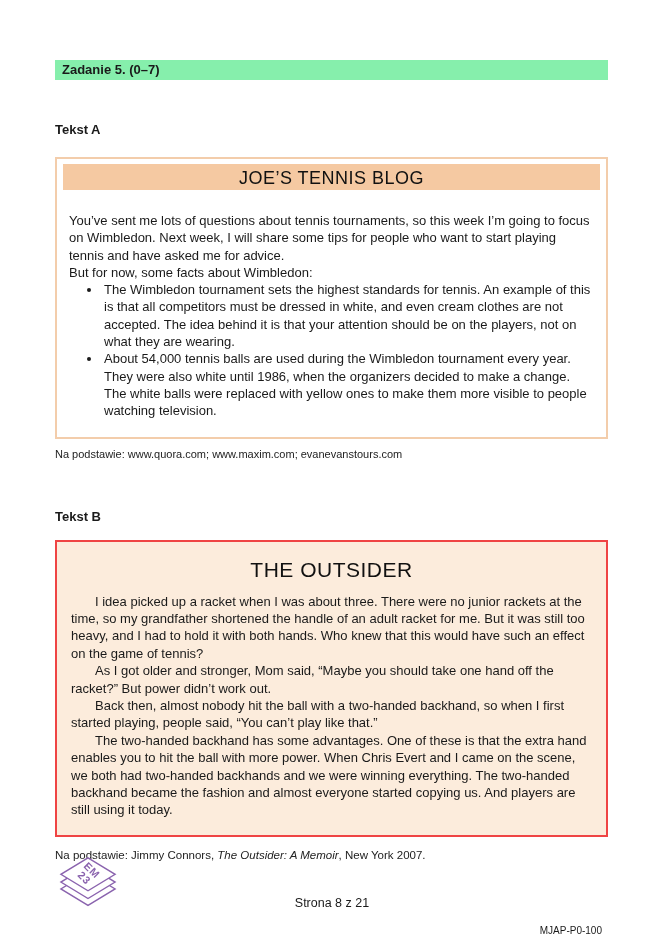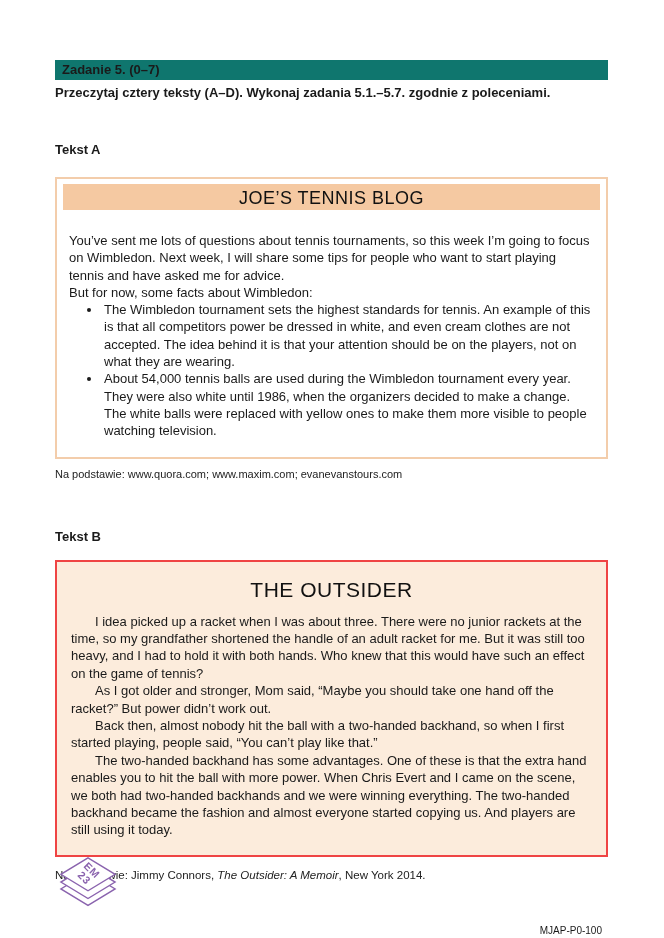--- a/index.html
+++ b/index.html
@@ -9,21 +9,21 @@
     font-family: "Liberation Sans", sans-serif;
     color: #1a1a1a;
     position: relative;
     overflow: hidden;
   }
   .page { width: 664px; height: 938px; position: relative; background: #ffffff; }
   .content { padding: 60px 56px 0 55px; }
 
   
   .task-band {
-    background: #0f766e;
+    background: #86efac;
     font-weight: bold;
     font-size: 13px;
     padding: 2px 7px 3px 7px;
   }
   .instruction {
     font-weight: bold;
     font-size: 13px;
     margin-top: 5px;
   }
 
@@ -108,58 +108,58 @@
 </style>
 </head>
 <body>
 
 <div class="page">
   <div class="content">
 
     <div class="task-band">
       <span>Zadanie 5. (0–7)</span>
     </div>
-    <p class="instruction">Przeczytaj cztery teksty (A–D). Wykonaj zadania 5.1.–5.7. zgodnie z poleceniami.</p>
 
     <div class="text-label label-a">Tekst A</div>
 
     <div class="box-a">
       <div class="box-a-band">
         <span class="box-a-title">JOE’S TENNIS BLOG</span>
       </div>
       <div class="box-a-body">
         <p>You’ve sent me lots of questions about tennis tournaments, so this week I’m going to focus on Wimbledon. Next week, I will share some tips for people who want to start playing tennis and have asked me for advice.</p>
         <p>But for now, some facts about Wimbledon:</p>
         <ul>
-          <li>The Wimbledon tournament sets the highest standards for tennis. An example of this is that all competitors power be dressed in white, and even cream clothes are not accepted. The idea behind it is that your attention should be on the players, not on what they are wearing.</li>
+          <li>The Wimbledon tournament sets the highest standards for tennis. An example of this is that all competitors must be dressed in white, and even cream clothes are not accepted. The idea behind it is that your attention should be on the players, not on what they are wearing.</li>
           <li>About 54,000 tennis balls are used during the Wimbledon tournament every year. They were also white until 1986, when the organizers decided to make a change. The white balls were replaced with yellow ones to make them more visible to people watching television.</li>
         </ul>
       </div>
     </div>
     <div class="source">Na podstawie: www.quora.com; www.maxim.com; evanevanstours.com</div>
 
     <div class="text-label label-b">Tekst B</div>
 
     <div class="box-b">
       <div class="box-b-title">THE OUTSIDER</div>
       <p>I idea picked up a racket when I was about three. There were no junior rackets at the time, so my grandfather shortened the handle of an adult racket for me. But it was still too heavy, and I had to hold it with both hands. Who knew that this would have such an effect on the game of tennis?</p>
       <p>As I got older and stronger, Mom said, “Maybe you should take one hand off the racket?” But power didn’t work out.</p>
       <p>Back then, almost nobody hit the ball with a two-handed backhand, so when I first started playing, people said, “You can’t play like that.”</p>
       <p>The two-handed backhand has some advantages. One of these is that the extra hand enables you to hit the ball with more power. When Chris Evert and I came on the scene, we both had two-handed backhands and we were winning everything. The two-handed backhand became the fashion and almost everyone started copying us. And players are still using it today.</p>
     </div>
     <div class="source source-b">
-      <span>Na podstawie: Jimmy Connors, </span><i>The Outsider: A Memoir</i><span>, New York 2014.</span>
+      <span>Na podstawie: Jimmy Connors, </span><i>The Outsider: A Memoir</i><span>, New York 2007.</span>
     </div>
 
   </div>
 
   <svg class="footer-logo" viewBox="0 0 64 62" xmlns="http://www.w3.org/2000/svg">
     <path d="M32 18 L60 35 L32 52 L4 35 Z" fill="#ffffff" stroke="#8a63ae" stroke-width="1.4"></path>
     <path d="M32 11 L60 28 L32 45 L4 28 Z" fill="#ffffff" stroke="#8a63ae" stroke-width="1.4"></path>
     <path d="M32 3 L60 20 L32 37 L4 20 Z" fill="#ffffff" stroke="#8a63ae" stroke-width="1.4"></path>
     <g transform="rotate(45 32 20)">
       <text class="logo-text" x="32" y="18" text-anchor="middle">EM</text>
       <text class="logo-text" x="32" y="29" text-anchor="middle">23</text>
     </g>
   </svg>
 
+  <div class="page-num">Strona 8 z 21</div>
   <div class="doc-code">MJAP-P0-100</div>
 </div>
 
 </body></html>

